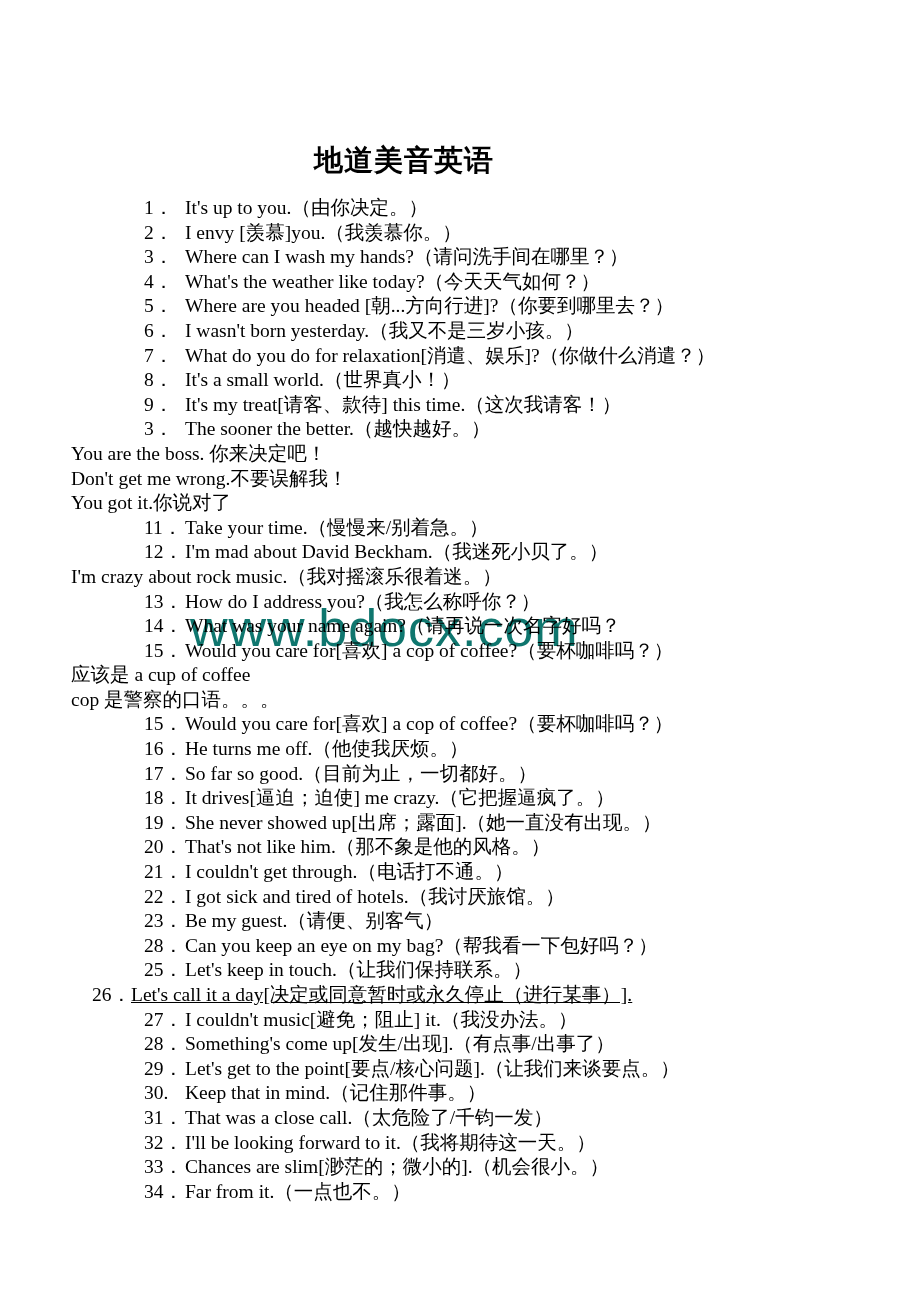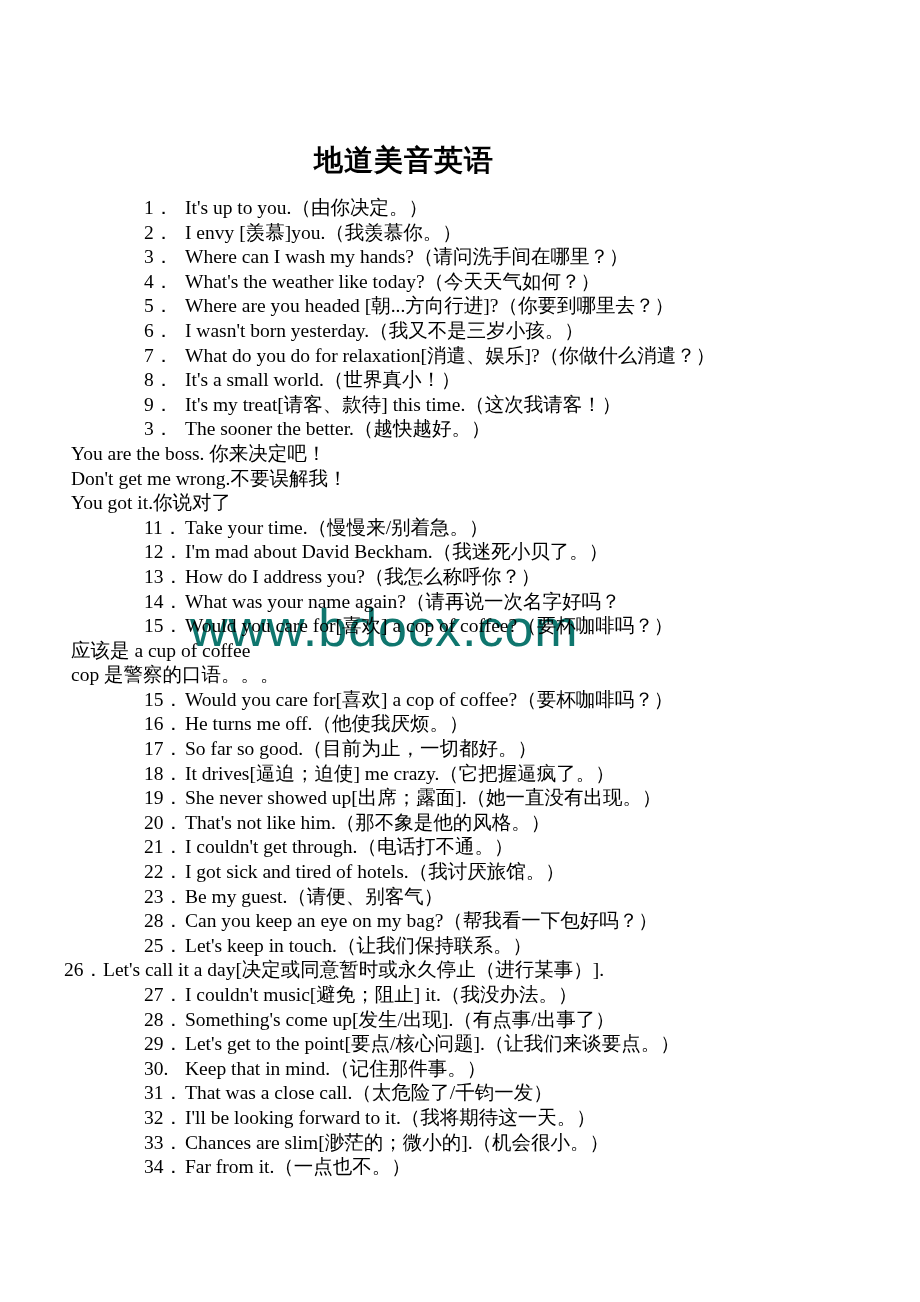--- a/index.html
+++ b/index.html
@@ -71,21 +71,21 @@
   .line {
     display: block;
     font-size: 19.5px;
     line-height: 24.6px;
     white-space: nowrap;
     letter-spacing: 0px;
   }
 
   
   .line.numbered      { padding-left: 144px; }
-  .line.numbered-wide { padding-left: 64px; }
+  .line.numbered-wide { padding-left: 92px; text-decoration: underline; }
   .line.plain         { padding-left: 71px; }
 
   .num {
     display: inline-block;
     min-width: 41px;
   }
   .num-wide {
     display: inline-block;
     min-width: 36px;
   }
@@ -110,20 +110,21 @@
         <div class="line numbered"><span class="num">6．</span><span>I wasn't born yesterday.（我又不是三岁小孩。）</span></div>
         <div class="line numbered"><span class="num">7．</span><span>What do you do for relaxation[消遣、娱乐]?（你做什么消遣？）</span></div>
         <div class="line numbered"><span class="num">8．</span><span>It's a small world.（世界真小！）</span></div>
         <div class="line numbered"><span class="num">9．</span><span>It's my treat[请客、款待] this time.（这次我请客！）</span></div>
         <div class="line numbered"><span class="num">3．</span><span>The sooner the better.（越快越好。）</span></div>
         <div class="line plain"><span>You are the boss. 你来决定吧！</span></div>
         <div class="line plain"><span>Don't get me wrong.不要误解我！</span></div>
         <div class="line plain"><span>You got it.你说对了</span></div>
         <div class="line numbered"><span class="num">11．</span><span>Take your time.（慢慢来/别着急。）</span></div>
         <div class="line numbered"><span class="num">12．</span><span>I'm mad about David Beckham.（我迷死小贝了。）</span></div>
+        <div class="line plain"><span>I'm crazy about rock music.（我对摇滚乐很着迷。）</span></div>
         <div class="line numbered"><span class="num">13．</span><span>How do I address you?（我怎么称呼你？）</span></div>
         <div class="line numbered"><span class="num">14．</span><span>What was your name again?（请再说一次名字好吗？</span></div>
         <div class="line numbered"><span class="num">15．</span><span>Would you care for[喜欢] a cop of coffee?（要杯咖啡吗？）</span></div>
         <div class="line plain"><span>应该是 a cup of coffee</span></div>
         <div class="line plain"><span>cop 是警察的口语。。。</span></div>
         <div class="line numbered"><span class="num">15．</span><span>Would you care for[喜欢] a cop of coffee?（要杯咖啡吗？）</span></div>
         <div class="line numbered"><span class="num">16．</span><span>He turns me off.（他使我厌烦。）</span></div>
         <div class="line numbered"><span class="num">17．</span><span>So far so good.（目前为止，一切都好。）</span></div>
         <div class="line numbered"><span class="num">18．</span><span>It drives[逼迫；迫使] me crazy.（它把握逼疯了。）</span></div>
         <div class="line numbered"><span class="num">19．</span><span>She never showed up[出席；露面].（她一直没有出现。）</span></div>

